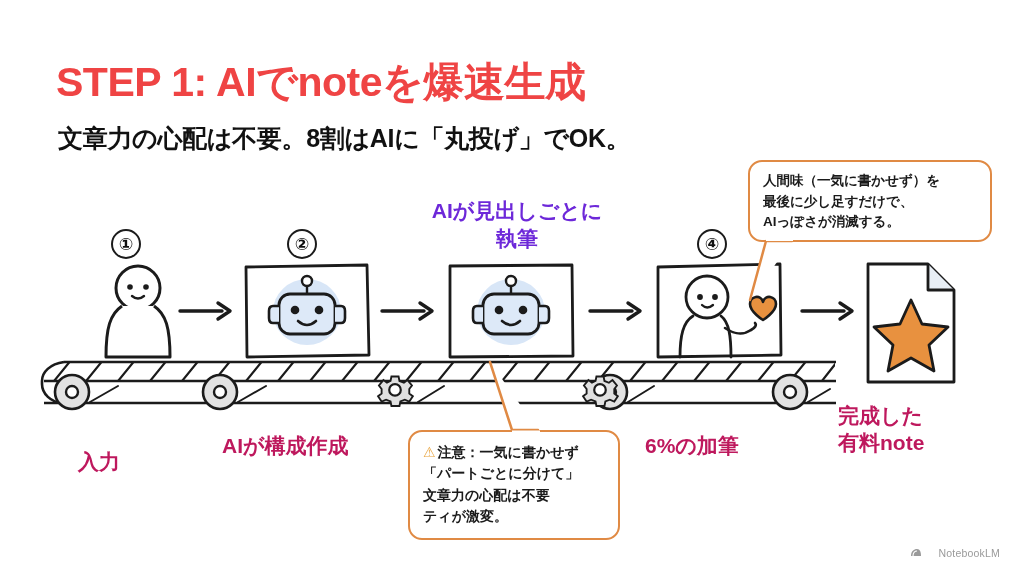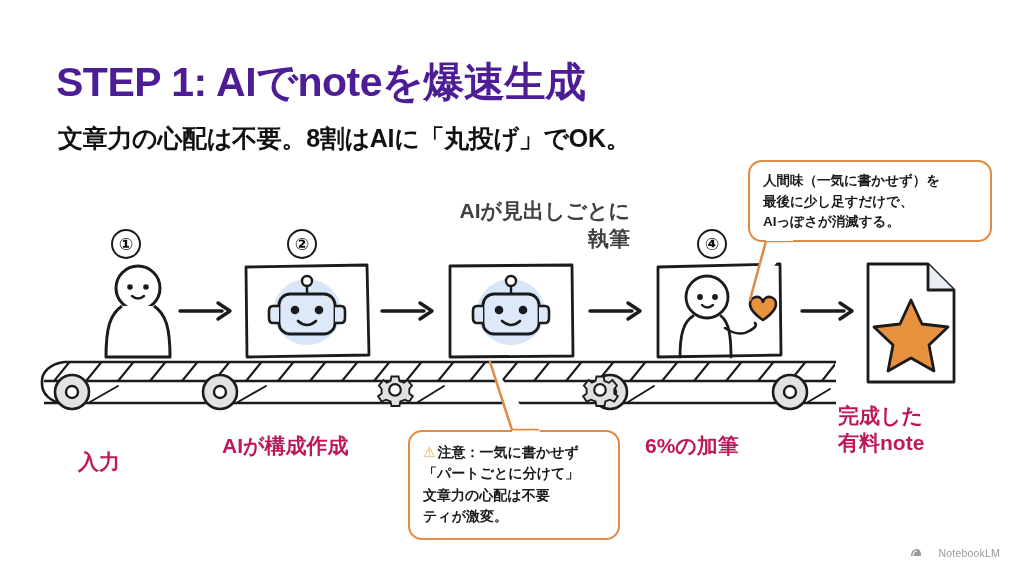--- a/index.html
+++ b/index.html
@@ -10,42 +10,42 @@
     color:#1a1a1a;
     overflow:hidden;
     position:relative;
   }
   .slide{position:relative;width:1024px;height:571px;background:#fff;}
 
   
   #title{
     position:absolute;left:56px;top:55px;
     font-size:41px;font-weight:bold;letter-spacing:-0.5px;
-    color:#4c1d95;white-space:nowrap;
+    color:#ef4444;white-space:nowrap;
   }
   #subtitle{
     position:absolute;left:58px;top:122px;
     font-size:25px;font-weight:bold;letter-spacing:-0.3px;
     color:#111111;white-space:nowrap;
   }
 
   
   .stepnum{
     position:absolute;width:30px;height:30px;border-radius:50%;
     border:2px solid #1b1b1b;box-sizing:border-box;
     display:flex;align-items:center;justify-content:center;
     font-size:17px;font-weight:bold;color:#111;
     background:#fff;
   }
 
   
   #stage3-label{
     position:absolute;left:404px;top:197px;width:226px;
-    text-align:right;font-size:21px;font-weight:bold;line-height:1.32;
-    color:#404040;
+    text-align:center;font-size:21px;font-weight:bold;line-height:1.32;
+    color:#6d28d9;
   }
 
   
   #conveyor{position:absolute;left:40px;top:336px;width:800px;height:78px;}
 
   
   .panel{
     position:absolute;background:#ffffff;
   }
 

